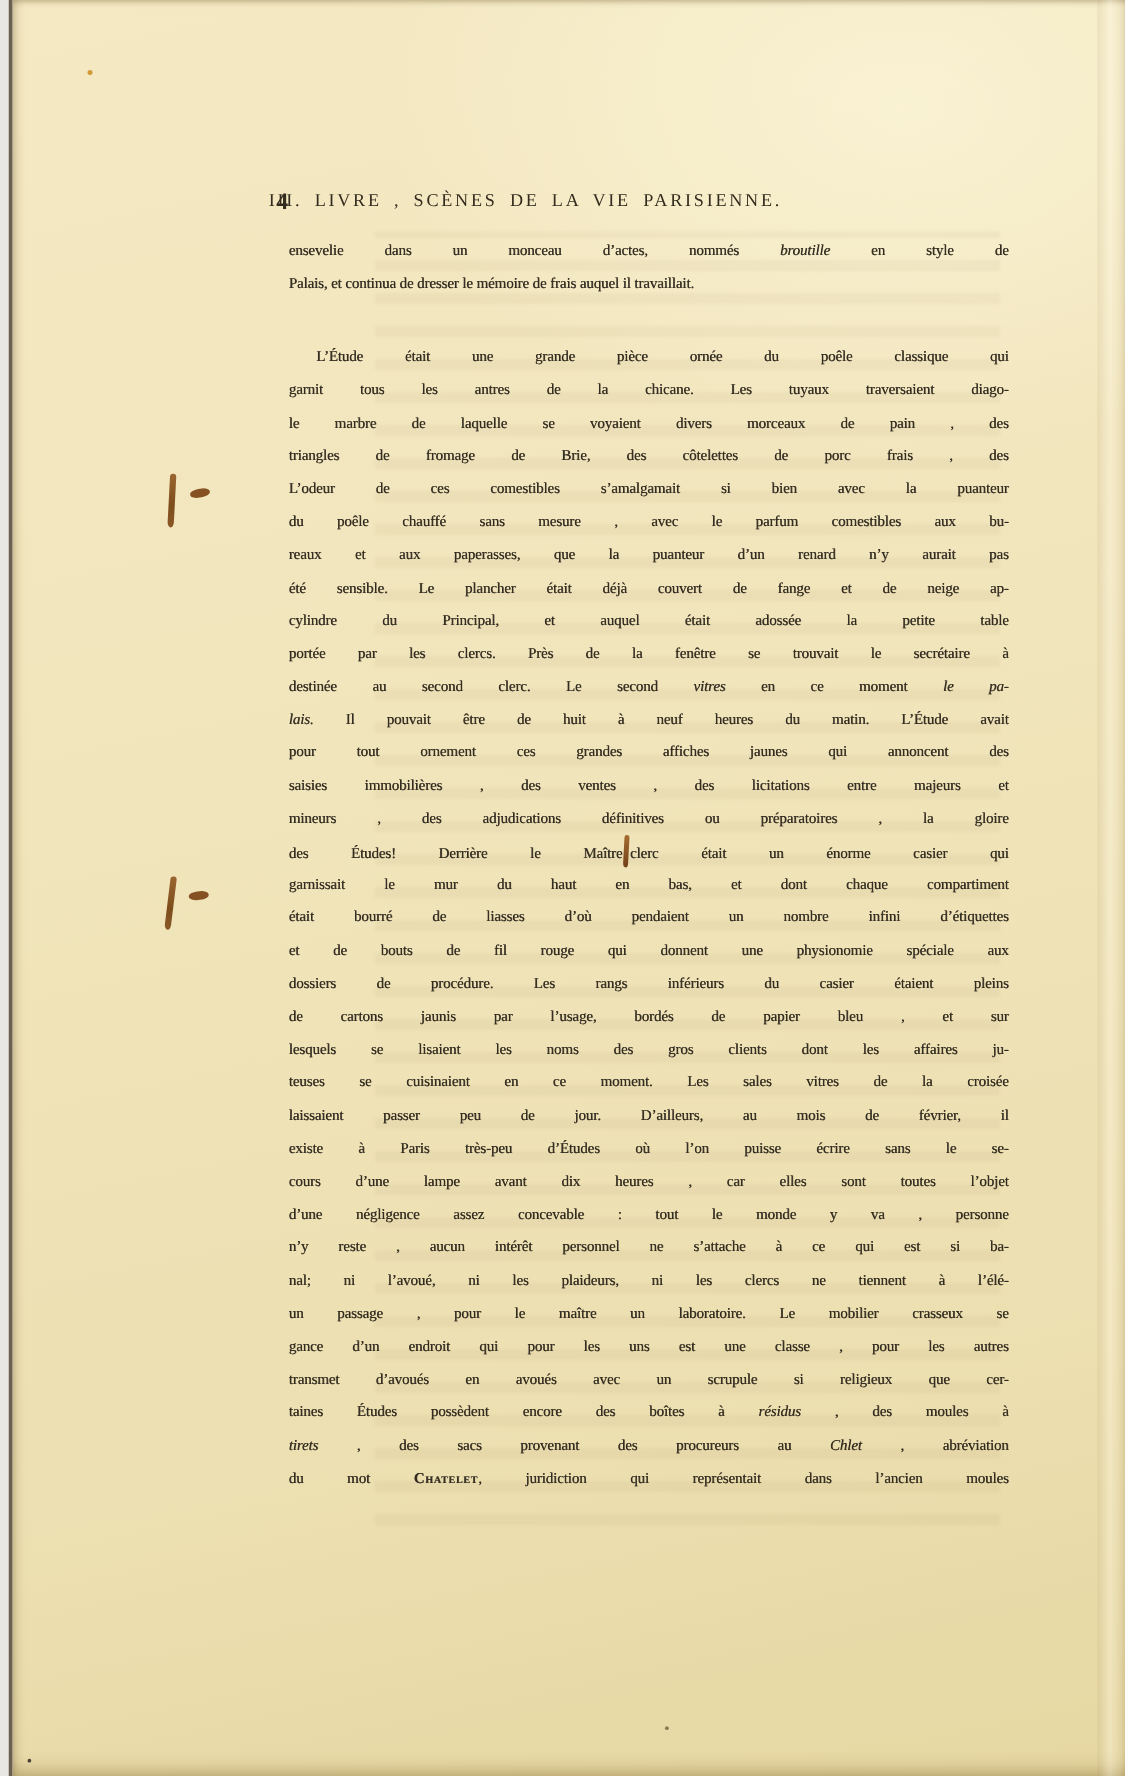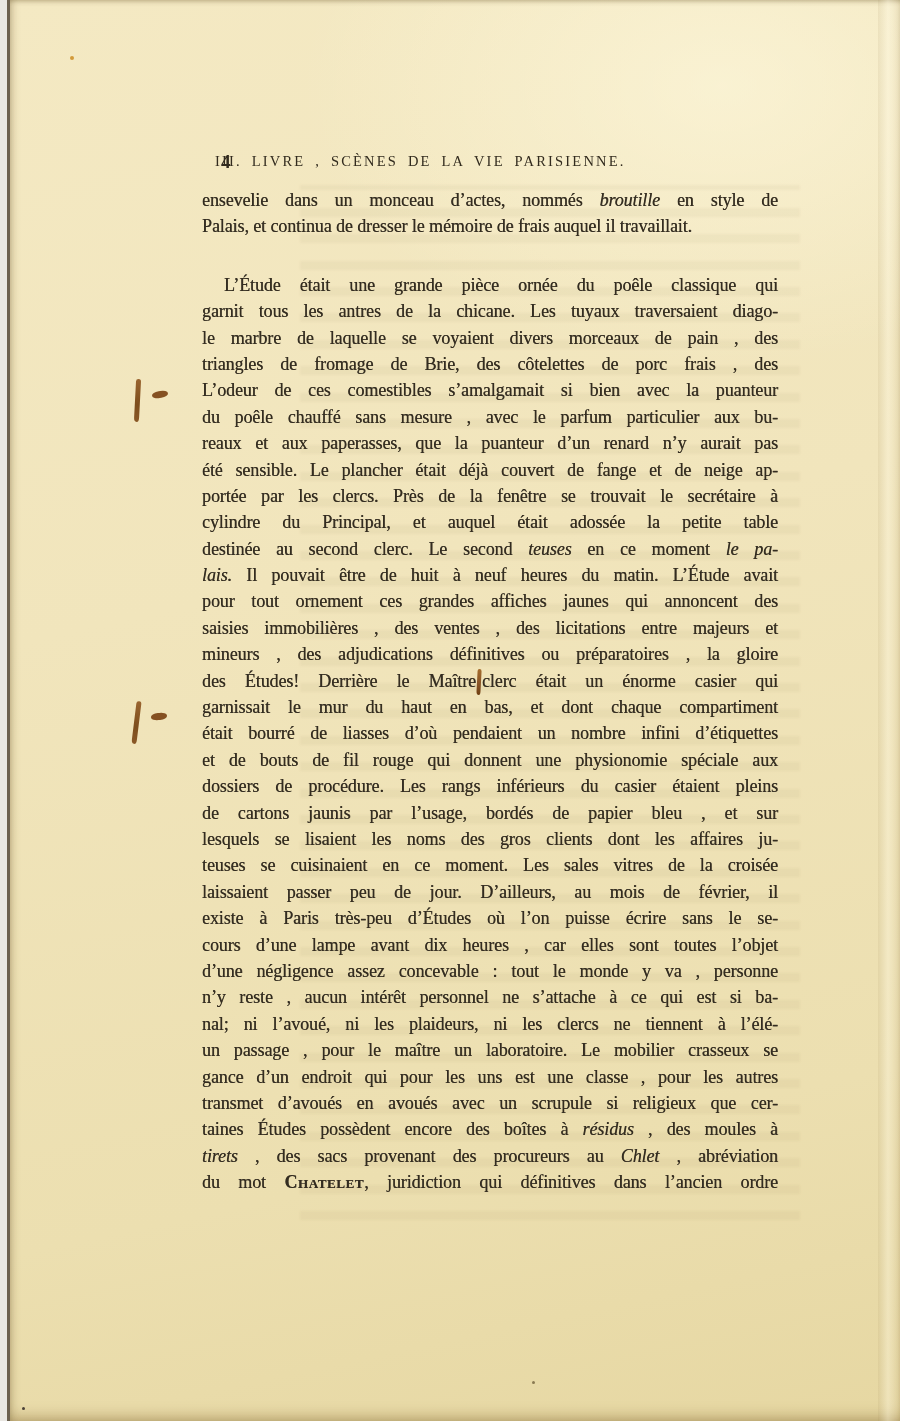--- a/index.html
+++ b/index.html
@@ -40,22 +40,22 @@
   .page-number {
     position:absolute; left:6px; top:1px;
     font-size:19px; font-weight:bold; letter-spacing:.5px;
   }
   .running-title {
     position:absolute; left:0; right:0; top:3px; text-align:left;
     font-size:14.5px; font-weight:normal;
     letter-spacing:2.2px; word-spacing:4px; white-space:nowrap;
   }
   .text-block {
-    position:absolute; left:202px; top:187px; width:576px;
-    font-size:18px; color:#332c20; letter-spacing:-0.1px;
+    position:absolute; left:231px; top:187px; width:576px;
+    font-size:12px; color:#332c20; letter-spacing:-0.1px;
     text-shadow:0.3px 0 0 rgba(51,44,32,.75);
   }
   .line {
     height:26.4px; line-height:26.4px;
     text-align:justify; text-align-last:justify; text-justify:inter-word;
     white-space:normal;
   }
   .line.endline { text-align-last:left; }
   .line.indent { padding-left:22px;margin-top:32px; }
   .seg-i { font-style:italic; }
@@ -94,26 +94,26 @@
 </div>
 
 <div class="text-block" id="text-block">
     <div class="line"><span class="seg-n">ensevelie dans un monceau d’actes, nommés </span><span class="seg-i">broutille</span><span class="seg-n"> en style de</span></div>
     <div class="line endline"><span class="seg-n">Palais, et continua de dresser le mémoire de frais auquel il travaillait.</span></div>
     <div class="line indent"><span class="seg-n">L’Étude était une grande pièce ornée du poêle classique qui</span></div>
     <div class="line"><span class="seg-n">garnit tous les antres de la chicane. Les tuyaux traversaient diago-</span></div>
     <div class="line"><span class="seg-n">le marbre de laquelle se voyaient divers morceaux de pain , des</span></div>
     <div class="line"><span class="seg-n">triangles de fromage de Brie, des côtelettes de porc frais , des</span></div>
     <div class="line"><span class="seg-n">L’odeur de ces comestibles s’amalgamait si bien avec la puanteur</span></div>
-    <div class="line"><span class="seg-n">du poêle chauffé sans mesure , avec le parfum particulier aux bu-</span></div>
+    <div class="line"><span class="seg-n">du poêle chauffé sans mesure , avec le parfum comestibles aux bu-</span></div>
     <div class="line"><span class="seg-n">reaux et aux paperasses, que la puanteur d’un renard n’y aurait pas</span></div>
     <div class="line"><span class="seg-n">été sensible. Le plancher était déjà couvert de fange et de neige ap-</span></div>
+    <div class="line"><span class="seg-n">cylindre du Principal, et auquel était adossée la petite table</span></div>
     <div class="line"><span class="seg-n">portée par les clercs. Près de la fenêtre se trouvait le secrétaire à</span></div>
-    <div class="line"><span class="seg-n">cylindre du Principal, et auquel était adossée la petite table</span></div>
-    <div class="line"><span class="seg-n">destinée au second clerc. Le second </span><span class="seg-i">teuses</span><span class="seg-n"> en ce moment </span><span class="seg-i">le pa-</span></div>
+    <div class="line"><span class="seg-n">destinée au second clerc. Le second </span><span class="seg-i">vitres</span><span class="seg-n"> en ce moment </span><span class="seg-i">le pa-</span></div>
     <div class="line"><span class="seg-i">lais.</span><span class="seg-n"> Il pouvait être de huit à neuf heures du matin. L’Étude avait</span></div>
     <div class="line"><span class="seg-n">pour tout ornement ces grandes affiches jaunes qui annoncent des</span></div>
     <div class="line"><span class="seg-n">saisies immobilières , des ventes , des licitations entre majeurs et</span></div>
     <div class="line"><span class="seg-n">mineurs , des adjudications définitives ou préparatoires , la gloire</span></div>
     <div class="line"><span class="seg-n">des Études! Derrière le Maître</span><span class="pen-mark"></span><span class="seg-n">clerc était un énorme casier qui</span></div>
     <div class="line"><span class="seg-n">garnissait le mur du haut en bas, et dont chaque compartiment</span></div>
     <div class="line"><span class="seg-n">était bourré de liasses d’où pendaient un nombre infini d’étiquettes</span></div>
     <div class="line"><span class="seg-n">et de bouts de fil rouge qui donnent une physionomie spéciale aux</span></div>
     <div class="line"><span class="seg-n">dossiers de procédure. Les rangs inférieurs du casier étaient pleins</span></div>
     <div class="line"><span class="seg-n">de cartons jaunis par l’usage, bordés de papier bleu , et sur</span></div>
@@ -123,21 +123,21 @@
     <div class="line"><span class="seg-n">existe à Paris très-peu d’Études où l’on puisse écrire sans le se-</span></div>
     <div class="line"><span class="seg-n">cours d’une lampe avant dix heures , car elles sont toutes l’objet</span></div>
     <div class="line"><span class="seg-n">d’une négligence assez concevable : tout le monde y va , personne</span></div>
     <div class="line"><span class="seg-n">n’y reste , aucun intérêt personnel ne s’attache à ce qui est si ba-</span></div>
     <div class="line"><span class="seg-n">nal; ni l’avoué, ni les plaideurs, ni les clercs ne tiennent à l’élé-</span></div>
     <div class="line"><span class="seg-n">un passage , pour le maître un laboratoire. Le mobilier crasseux se</span></div>
     <div class="line"><span class="seg-n">gance d’un endroit qui pour les uns est une classe , pour les autres</span></div>
     <div class="line"><span class="seg-n">transmet d’avoués en avoués avec un scrupule si religieux que cer-</span></div>
     <div class="line"><span class="seg-n">taines Études possèdent encore des boîtes à </span><span class="seg-i">résidus</span><span class="seg-n"> , des moules à</span></div>
     <div class="line"><span class="seg-i">tirets</span><span class="seg-n"> , des sacs provenant des procureurs au </span><span class="seg-i">Chlet</span><span class="seg-n"> , abréviation</span></div>
-    <div class="line"><span class="seg-n">du mot </span><span class="seg-sc">Chatelet</span><span class="seg-n">, juridiction qui définitives dans l’ancien ordre</span></div>
+    <div class="line"><span class="seg-n">du mot </span><span class="seg-sc">Chatelet</span><span class="seg-n">, juridiction qui représentait dans l’ancien moules</span></div>
   </div>
 
 <div id="margin-marks">
     <div class="margin-mark" style="left: 135px; top: 379px;">
       <div class="mm-bar" style="transform: rotate(3deg);"></div>
       <div class="mm-dash" style="transform: rotate(-10deg);"></div>
     </div>
     <div class="margin-mark" style="left: 134px; top: 701px;">
       <div class="mm-bar" style="transform: rotate(7deg);"></div>
       <div class="mm-dash" style="transform: rotate(-6deg);"></div>

